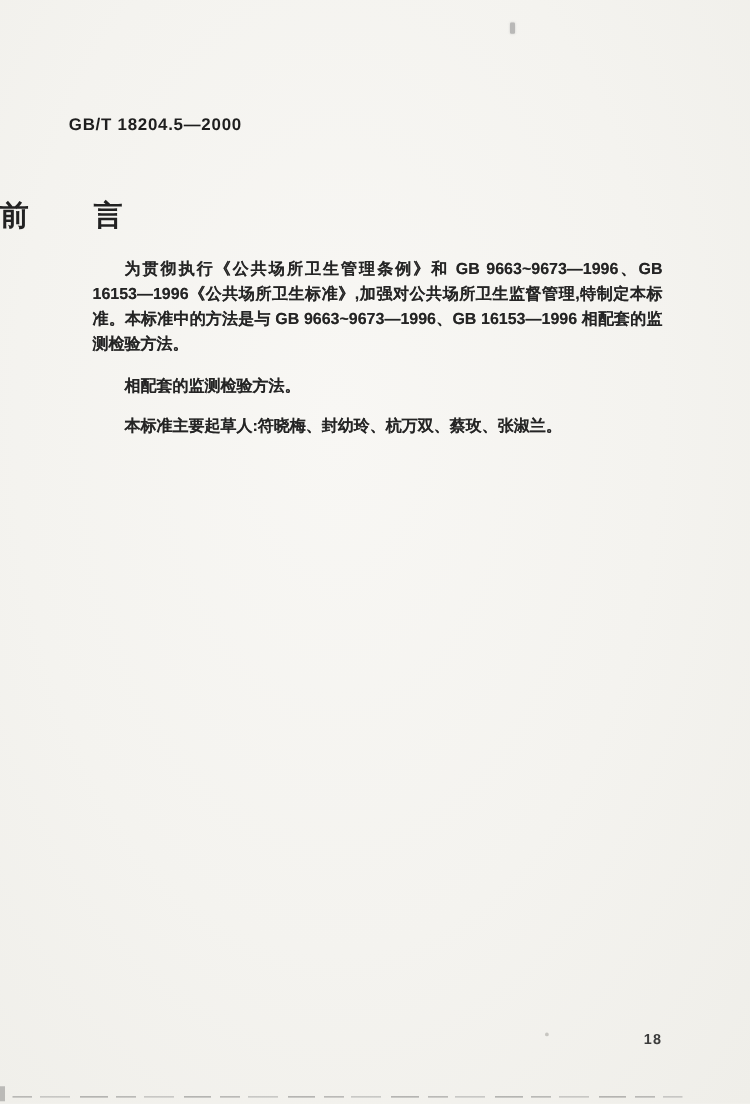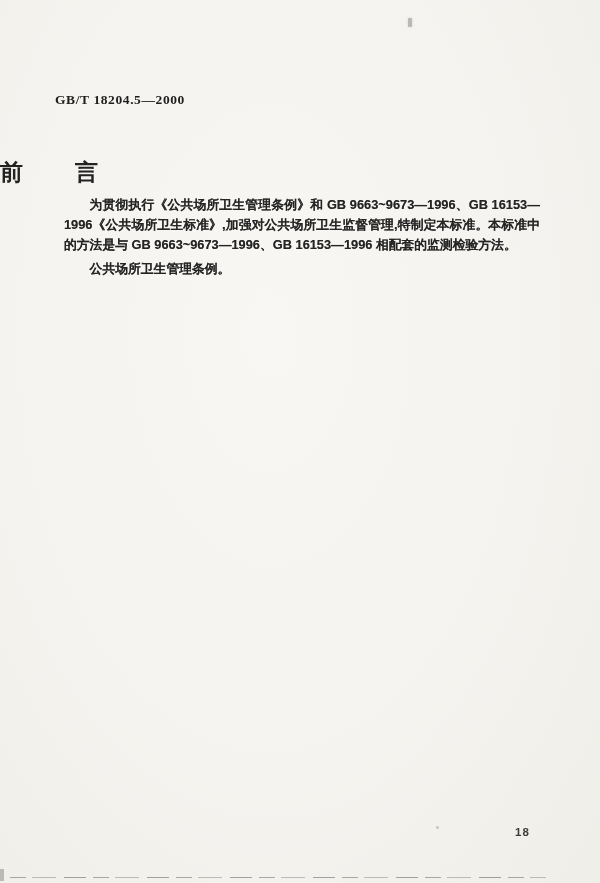--- a/index.html
+++ b/index.html
@@ -16,21 +16,21 @@
   }
   .page {
     position: absolute;
     inset: 0;
     background: radial-gradient(ellipse at 45% 38%, #f8f7f4 0%, #f4f3ef 55%, #efeee9 100%);
   }
   .doc-number {
     position: absolute;
     left: 55px;
     top: 92px;
-    font-family: Liberation Serif, serif;
+    font-family: Liberation Sans, sans-serif;
     font-size: 13.5px;
     font-weight: bold;
     letter-spacing: 0.6px;
     color: #1e1e1e;
   }
   .foreword-title {
     position: absolute;
     top: 157px;
     left: 0;
     width: 100%;
@@ -45,21 +45,21 @@
     position: absolute;
     left: 58px;
     top: 189px;
     width: 488px;
     color: #242424;
     font-size: 12.8px;
     font-weight: 600;
     text-shadow: 0 0 0.4px rgba(30,30,30,0.55);
   }
   .content p {
-    margin: 6px;
+    margin: 16px;
     text-indent: 2em;
   }
   .para-main {
     line-height: 20px;
     text-align: justify;
     margin-bottom: 3px !important;
   }
   .para-line {
     line-height: 16px;
   }
@@ -120,21 +120,22 @@
 <body>
 
 <div class="page">
 
   <div class="doc-number">GB/T 18204.5—2000</div>
 
   <div class="foreword-title">前　　言</div>
 
   <div class="content">
     <p class="para-main">为贯彻执行《公共场所卫生管理条例》和 GB 9663~9673—1996、GB 16153—1996《公共场所卫生标准》,加强对公共场所卫生监督管理,特制定本标准。本标准中的方法是与 GB 9663~9673—1996、GB 16153—1996 相配套的监测检验方法。</p>
-    <p class="para-line">公共场所卫生管理条例。</p>
+    <p class="para-line">相配套的监测检验方法。</p>
+    <p class="para-line">本标准主要起草人:符晓梅、封幼玲、杭万双、蔡玫、张淑兰。</p>
   </div>
 
   <div class="page-number">18</div>
 
   <div class="scan-edge-line"></div>
   <div class="scan-corner-mark"></div>
   <div class="scan-speck-top"></div>
   <div class="scan-speck-bottom"></div>
 
 </div>

